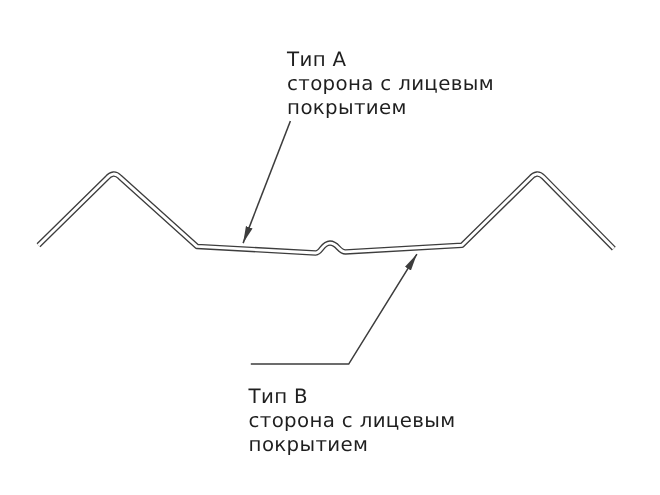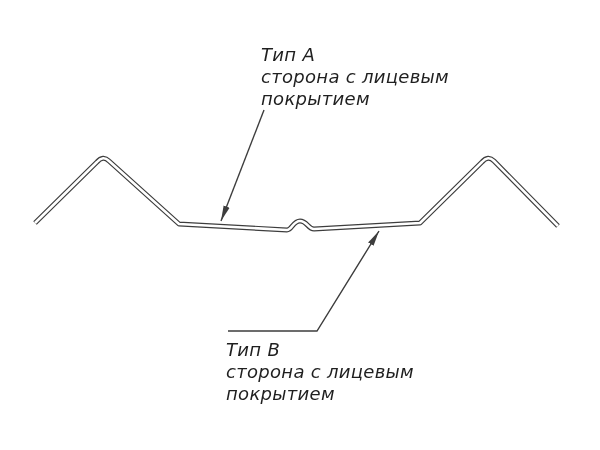--- a/index.html
+++ b/index.html
@@ -18,33 +18,32 @@
   .drawing-svg {
     position: absolute;
     left: 0;
     top: 0;
     width: 600px;
     height: 450px;
   }
   .label {
     position: absolute;
     color: #1f1f1f;
-    font-style: italic;
     font-size: 18px;
     line-height: 22px;
     letter-spacing: 0.3px;
     white-space: nowrap;
   }
   .label-top {
     left: 261px;
     top: 44px;
   }
   .label-bottom {
     left: 226px;
-    top: 339px;
+    top: 350px;
   }
   .label-title {
     margin-bottom: 0px;
   }
 </style>
 </head>
 <body>
 
 <div class="canvas">
 

